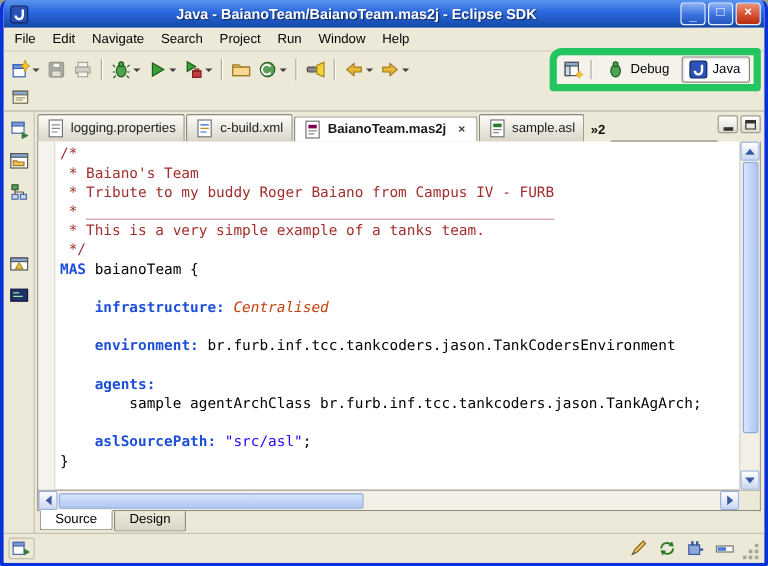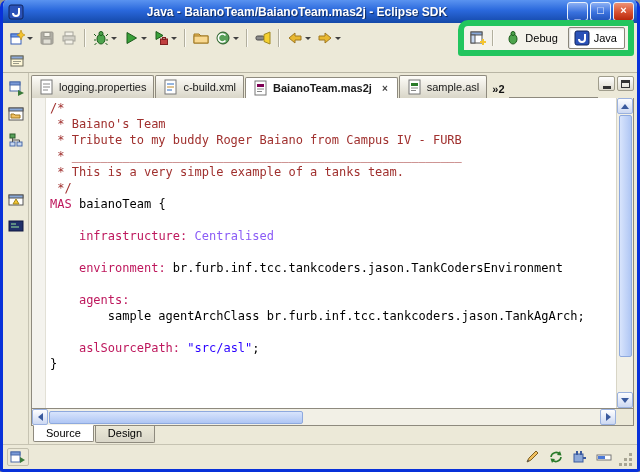--- a/index.html
+++ b/index.html
@@ -76,22 +76,22 @@
   .tab-spacer{flex:1;border-bottom:1px solid #8E8A7E;height:21px;}
   .editor-ctrl{display:flex;gap:2px;align-self:flex-start;margin-top:1px;}
   .ectrl-btn{width:17px;height:15px;border:1px solid #A09D8C;background:linear-gradient(180deg,#FFFFFF,#DEDBCE);border-radius:2px;display:flex;align-items:center;justify-content:center;}
   .g-min{width:8px;height:3px;background:#333;margin-top:7px;}
   .g-max{width:9px;height:8px;border:1px solid #333;border-top:3px solid #333;}
   .editor-body{flex:1;display:flex;border:1px solid #8E8A7E;border-top:none;background:#fff;min-height:0;}
   .ruler{flex:0 0 14px;background:#F4F3EE;border-right:1px solid #E2E0D6;}
   .code{flex:1;overflow:hidden;padding:2px 0 0 4px;font-family:"DejaVu Sans Mono","Liberation Mono",monospace;font-size:12px;line-height:16px;white-space:pre;}
   .line{height:16px;}
   .tok-c{color:#A0302E;}
-  .tok-k{color:#be185d;font-weight:normal;}
-  .tok-v{color:#8b5cf6;}
+  .tok-k{color:#1d4ed8;font-weight:bold;}
+  .tok-v{color:#c2410c;font-style:italic;}
   .tok-s{color:#2A00FF;}
   .tok-p{color:#000;}
   
   .vscroll{flex:0 0 17px;background:#F2F0E6;border-left:1px solid #D8D5C6;display:flex;flex-direction:column;align-items:center;}
   .hscroll-row{flex:0 0 17px;display:flex;border:1px solid #8E8A7E;border-top:none;background:#F2F0E6;}
   .sb-btn{width:16px;height:16px;flex:0 0 16px;background:linear-gradient(180deg,#FEFEFF,#CCD8F2);border:1px solid #9AB1DE;border-radius:2px;display:flex;align-items:center;justify-content:center;}
   .tri-up{width:0;height:0;border-left:4px solid transparent;border-right:4px solid transparent;border-bottom:5px solid #3A5A9E;}
   .tri-down{width:0;height:0;border-left:4px solid transparent;border-right:4px solid transparent;border-top:5px solid #3A5A9E;}
   .tri-left{width:0;height:0;border-top:4px solid transparent;border-bottom:4px solid transparent;border-right:5px solid #3A5A9E;}
   .tri-right{width:0;height:0;border-top:4px solid transparent;border-bottom:4px solid transparent;border-left:5px solid #3A5A9E;}
@@ -125,20 +125,30 @@
         <span class="glyph">_</span>
       </div>
     <div class="winbtn maxb">
         <span class="glyph">□</span>
       </div>
     <div class="winbtn closeb">
         <span class="glyph">×</span>
       </div>
   </div>
 
+  <div class="menubar">
+    <span class="menu-item">File</span>
+    <span class="menu-item">Edit</span>
+    <span class="menu-item">Navigate</span>
+    <span class="menu-item">Search</span>
+    <span class="menu-item">Project</span>
+    <span class="menu-item">Run</span>
+    <span class="menu-item">Window</span>
+    <span class="menu-item">Help</span>
+  </div>
 
   <div class="toolbar">
     <div class="trow trow1">
       <div class="tbtn">
         <svg class="ico" viewBox="0 0 16 16">
           <rect x="2" y="4" width="10" height="10" fill="#FFFFFF" stroke="#365FB7"></rect>
           <rect x="2" y="4" width="10" height="3" fill="#6D9AE8" stroke="#365FB7"></rect>
           <polygon points="12,0 13.4,3.6 16,5 13.4,6.4 12,10 10.6,6.4 8,5 10.6,3.6" fill="#F4C430" stroke="#B8860B" stroke-width="0.6"></polygon>
         </svg>
         <span class="drop-arrow"></span>

